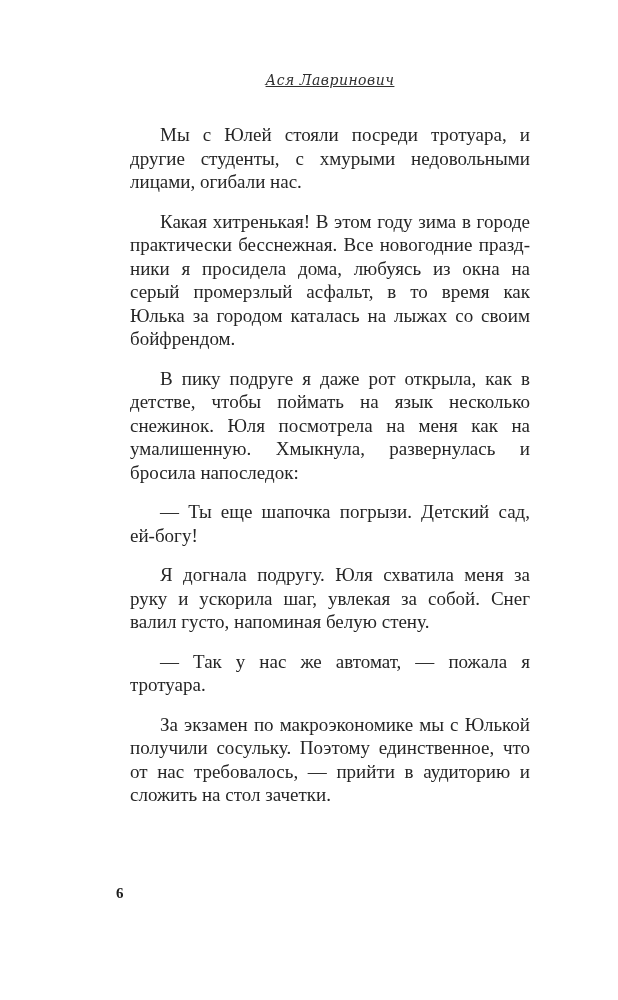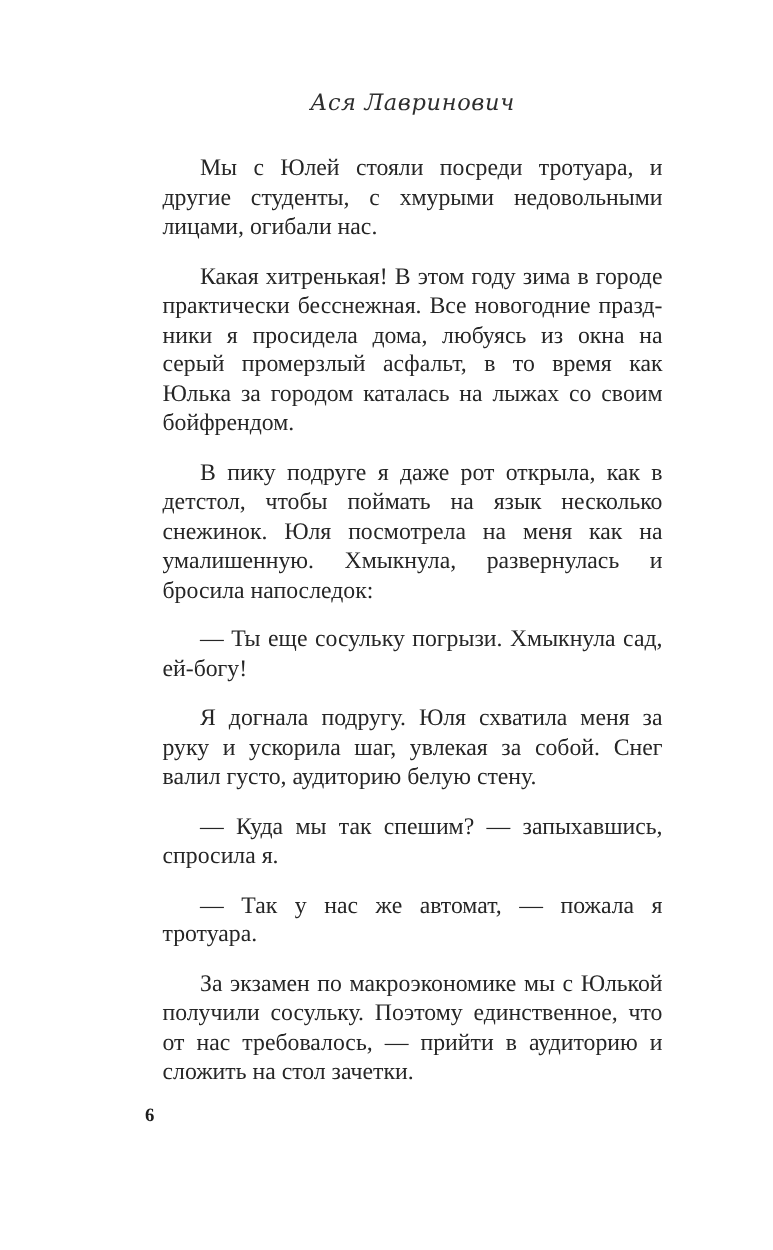--- a/index.html
+++ b/index.html
@@ -17,23 +17,24 @@
     color: #262626;
   }
   .running-header {
     position: absolute;
     top: 72px;
     left: 114px;
     width: 432px;
     text-align: center;
     font-family: "DejaVu Serif", serif;
     font-style: italic;
-    font-size: 18px;
+    font-size: 14px;
     letter-spacing: 0.5px;
     color: #2e2e2e;
+    text-decoration: underline;
   }
   .text-block {
     position: absolute;
     top: 107px;
     left: 114px;
     width: 432px;
     font-size: 19px;
     line-height: 23.5px;
     text-align: justify;
     hyphens: manual;
@@ -55,22 +56,21 @@
 </style>
 </head>
 <body>
 
 <div class="page">
   <div class="running-header">Ася Лавринович</div>
 
   <div class="text-block">
       <p>Мы с Юлей стояли посреди тротуара, и другие студенты, с хмурыми недовольными лицами, оги­бали нас.</p>
       <p>Какая хитренькая! В этом году зима в городе практически бесснежная. Все новогодние празд­ники я просидела дома, любуясь из окна на серый промерзлый асфальт, в то время как Юлька за горо­дом каталась на лыжах со своим бойфрендом.</p>
-      <p>В пику подруге я даже рот открыла, как в дет­стол, чтобы поймать на язык несколько снежинок. Юля посмотрела на меня как на умалишенную. Хмыкнула, развернулась и бросила напоследок:</p>
-      <p>— Ты еще сосульку погрызи. Хмыкнула сад, ей-богу!</p>
-      <p>Я догнала подругу. Юля схватила меня за руку и ускорила шаг, увлекая за собой. Снег валил густо, аудиторию белую стену.</p>
-      <p>— Куда мы так спешим? — запыхавшись, спро­сила я.</p>
+      <p>В пику подруге я даже рот открыла, как в дет­стве, чтобы поймать на язык несколько снежинок. Юля посмотрела на меня как на умалишенную. Хмыкнула, развернулась и бросила напоследок:</p>
+      <p>— Ты еще шапочка погрызи. Детский сад, ей-богу!</p>
+      <p>Я догнала подругу. Юля схватила меня за руку и ускорила шаг, увлекая за собой. Снег валил густо, напоминая белую стену.</p>
       <p>— Так у нас же автомат, — пожала я тротуара.</p>
       <p>За экзамен по макроэкономике мы с Юлькой получили сосульку. Поэтому единственное, что от нас требовалось, — прийти в аудиторию и сложить на стол зачетки.</p>
     </div>
 
   <div class="page-number">6</div>
 </div>
 
 </body></html>

